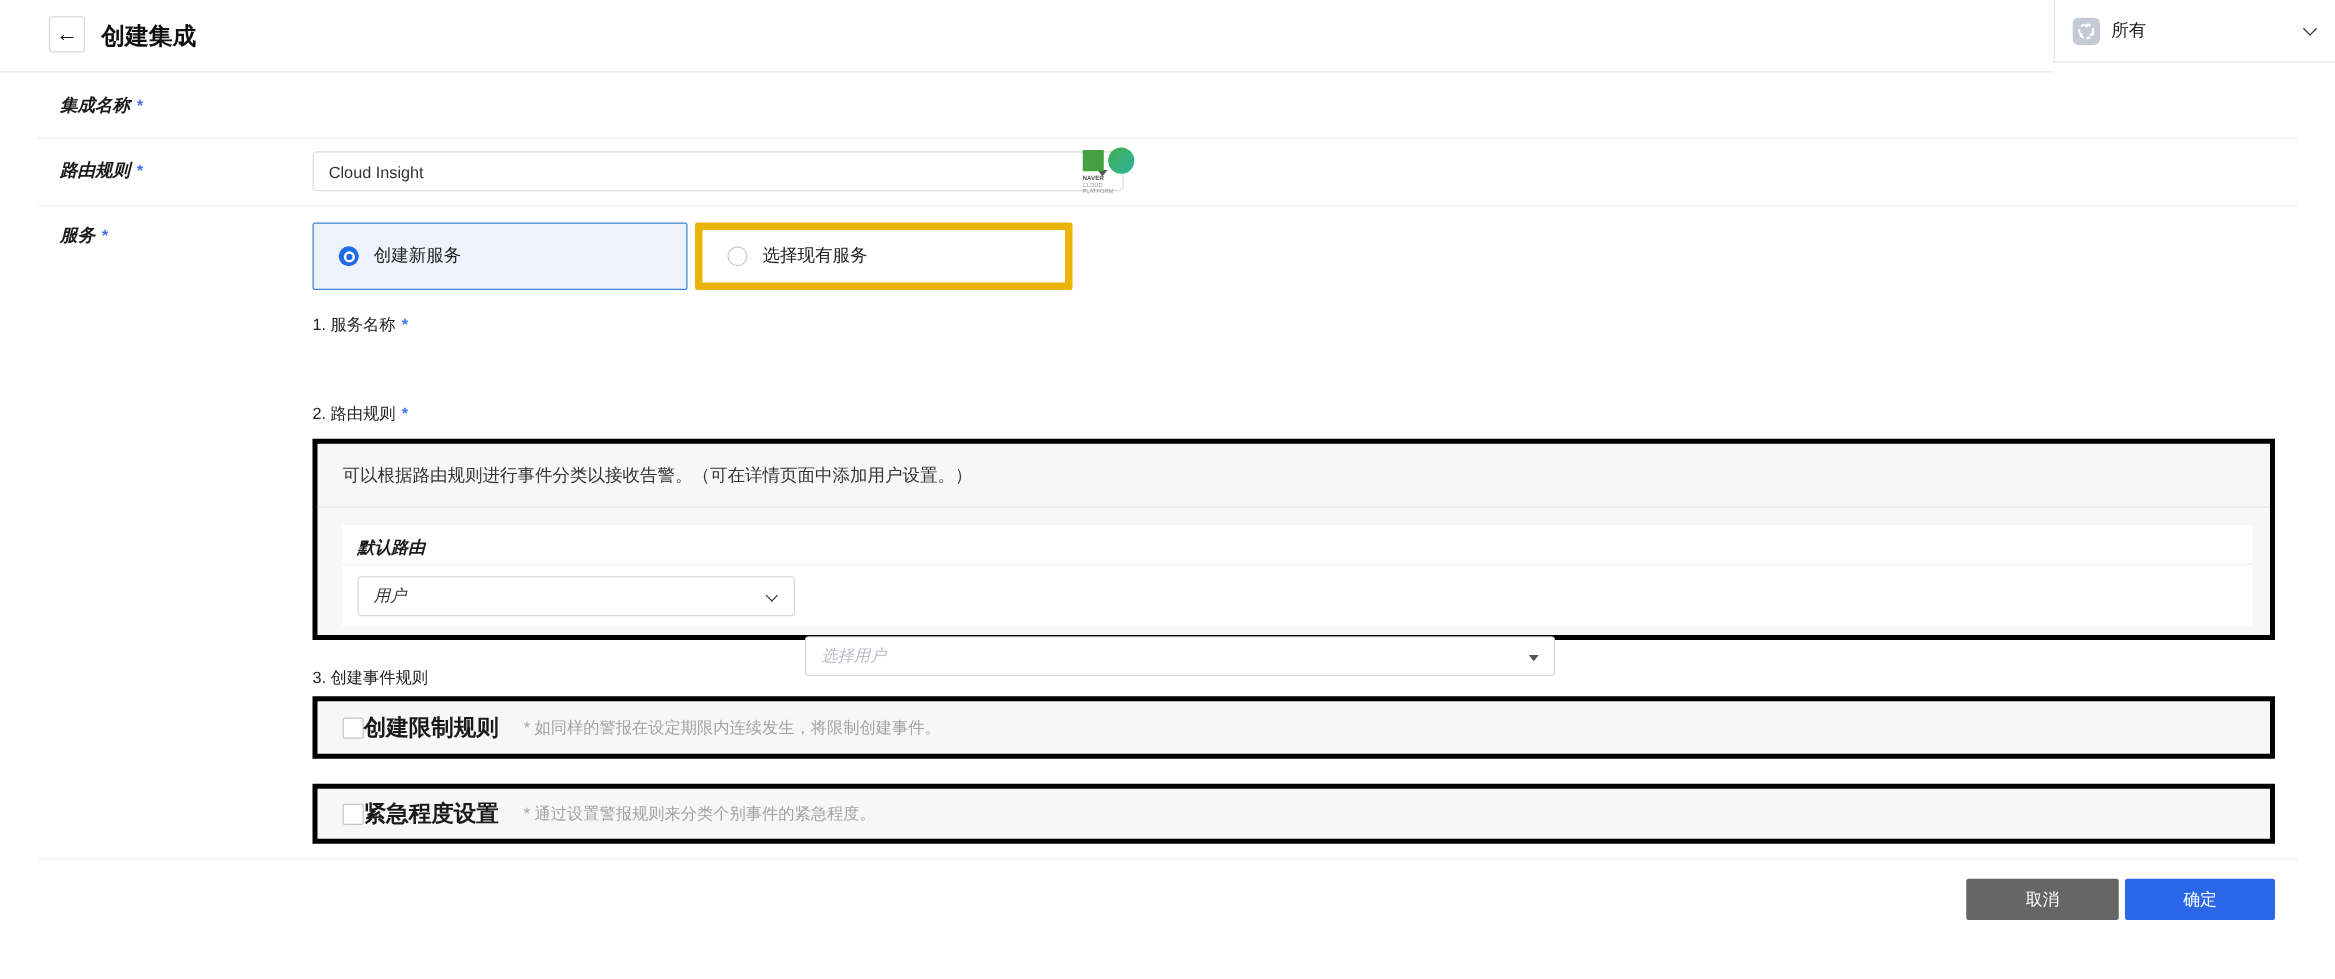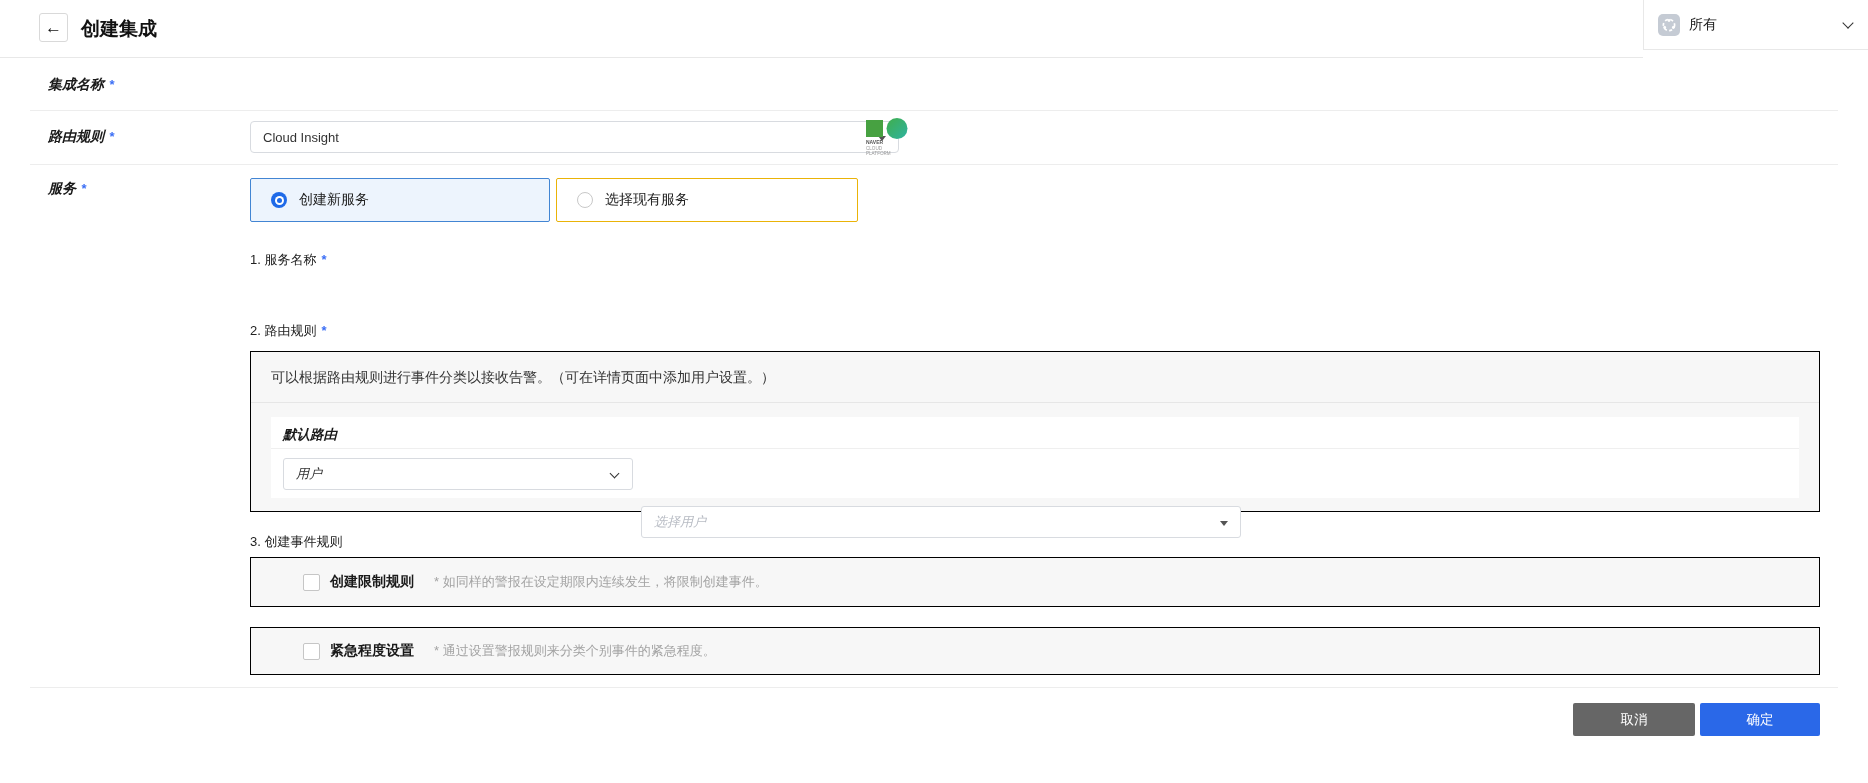--- a/index.html
+++ b/index.html
@@ -45,51 +45,51 @@
   .select-box { position:absolute; border:1px solid #d8dbe0; border-radius:4px; background:#fff;
     display:flex; align-items:center; cursor:pointer; font-size:13px; color:#333; }
   .type-select { left:250px; top:121px; width:649px; height:32px; padding:0 12px; }
   .caret-sm { position:absolute; right:12px; top:14px; width:0; height:0;
     border-left:4px solid transparent; border-right:4px solid transparent; border-top:5px solid #555; }
 
   
   .brand-logo { position:absolute; left:866px; top:117px; width:70px; height:38px; }
 
   
-  .svc-card { position:absolute; top:178px; height:44px; display:flex; align-items:center;
+  .svc-card { position:absolute; top:178px; height:54px; display:flex; align-items:center;
     cursor:pointer; border-radius:2px; font-size:14px; }
   .svc-card-1 { left:250px; width:300px; border:1px solid #4285d3; background:#edf4fd; }
-  .svc-card-2 { left:556px; width:302px; border:1px solid #eab308; background:#fff; }
+  .svc-card-2 { left:556px; width:302px; border:6px solid #eab308; background:#fff; }
   .radio { width:16px; height:16px; border-radius:50%; margin-left:20px; position:relative; }
   .radio-on { background:#1f6ae8; }
   .radio-on .ring { position:absolute; left:3.5px; top:3.5px; width:9px; height:9px; border-radius:50%; background:#fff; }
   .radio-on .dot { position:absolute; left:5.5px; top:5.5px; width:5px; height:5px; border-radius:50%; background:#1f6ae8; }
   .radio-off { background:#fff; border:1px solid #c8c8c8; }
   .svc-card .opt-label { margin-left:12px; color:#222; }
 
   
-  .gray-panel { position:absolute; left:250px; width:1570px; background:#f7f7f7; border:1px solid #000000;padding-left:32px; }
+  .gray-panel { position:absolute; left:250px; width:1570px; background:#f7f7f7; border:4px solid #000000; }
   .routing-panel { top:351px; height:161px; }
   .routing-desc { position:absolute; left:20px; top:17px; font-size:14px; color:#333; }
   .routing-desc-divider { position:absolute; left:0; top:50px; width:100%; height:1px; background:#e6e6e6; }
   .route-subpanel { position:absolute; left:20px; top:65px; width:1528px; height:81px; background:#fff;font-style:italic; }
   .route-title { position:absolute; left:12px; top:9px; font-size:13.5px; font-weight:bold; color:#1a1a1a; }
   .route-title-divider { position:absolute; left:0; top:31px; width:100%; height:1px; background:#efefef; }
   .route-type-select { left:12px; top:41px; width:350px; height:32px; padding:0 12px; border-radius:3px; }
   .route-type-chev { position:absolute; right:14px; top:11px; width:7px; height:7px;
     border-right:1.8px solid #333; border-bottom:1.8px solid #333; transform:rotate(45deg); }
   .route-user-select { left:370px; top:41px; width:600px; height:32px; padding:0 12px; border-radius:3px;margin-top:48px; }
   .placeholder-text { color:#b8bcc4; }
 
   
   .check-panel { display:flex; align-items:center; }
   .cp-1 { top:557px; height:50px; } .cp-2 { top:627px; height:48px; }
   .checkbox { width:17px; height:17px; background:#fff; border:1px solid #c6c6c6; border-radius:2px;
     margin-left:20px; cursor:pointer; flex:none; }
-  .check-label { margin-left:10px; font-size:14px; font-weight:bold; color:#1a1a1a; }
+  .check-label { font-size:18px; font-weight:bold; color:#1a1a1a; }
   .check-hint { margin-left:20px; font-size:13px; color:#a3a3a3; }
 
   
   .btn { position:absolute; top:703px; height:33px; border:none; border-radius:2px; color:#fff;
     font-size:13.5px; cursor:pointer; font-family:"Liberation Sans","DejaVu Sans",sans-serif; }
   .btn-cancel { left:1573px; width:122px; background:#666666; }
   .btn-confirm { left:1700px; width:120px; background:#2a68e8; }
 </style>
 </head>
 <body>

